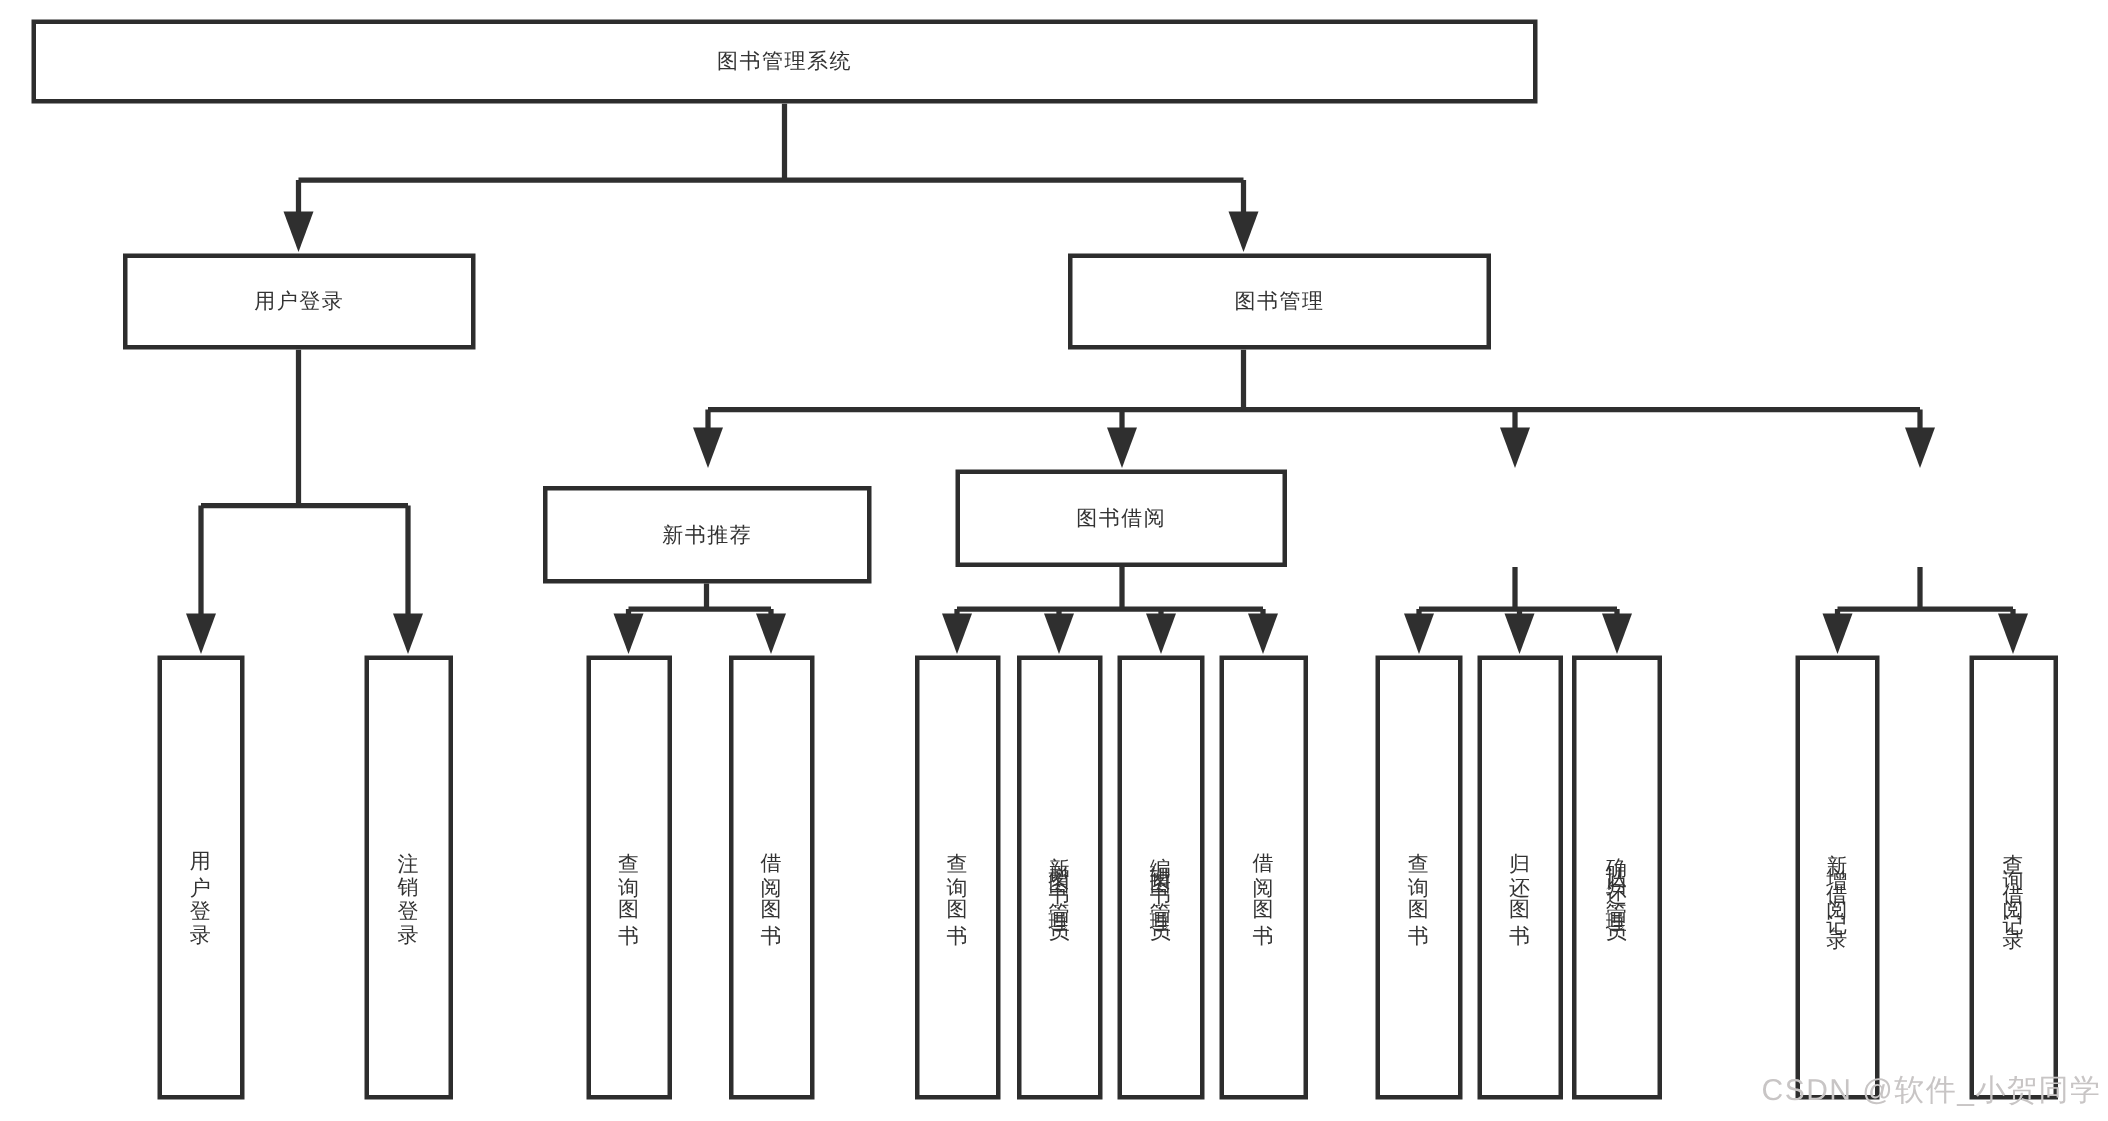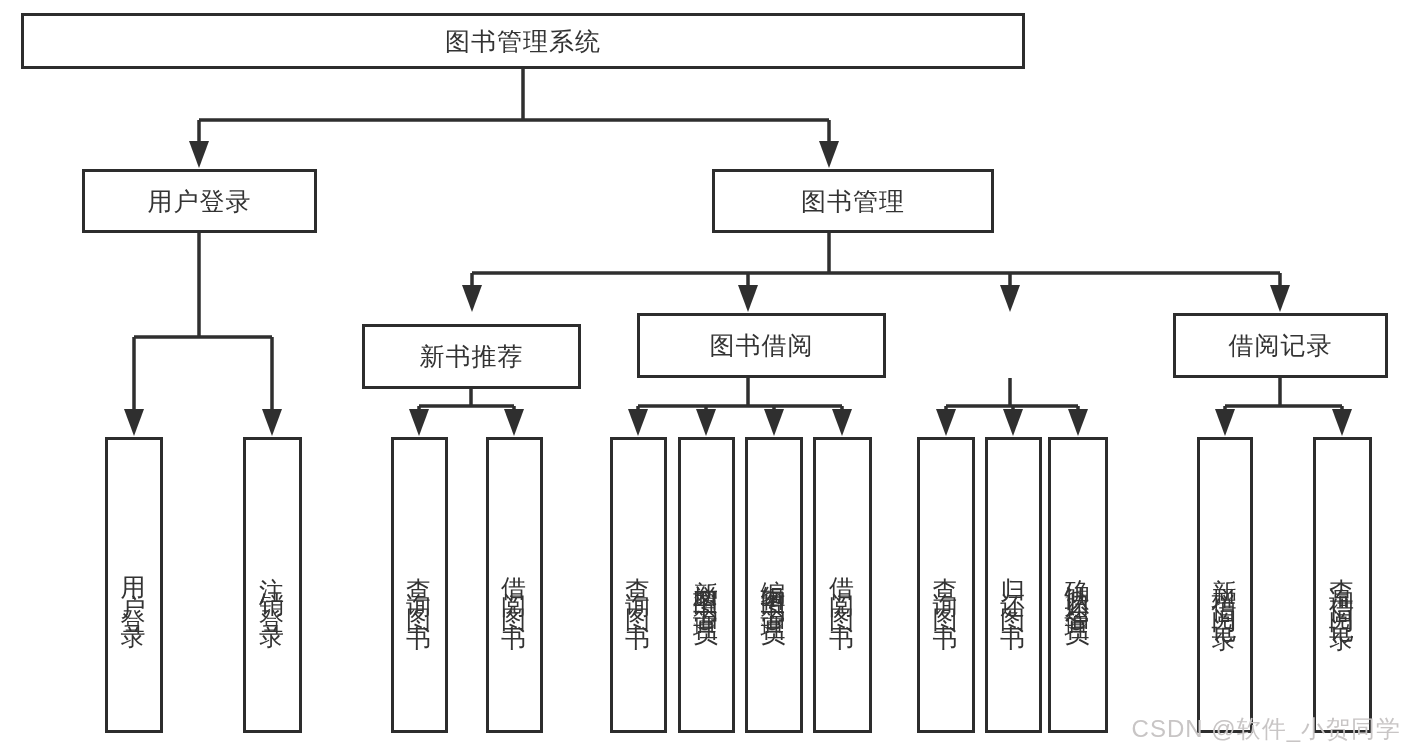--- a/index.html
+++ b/index.html
@@ -24,40 +24,40 @@
   }
   .box {
     position: absolute;
     box-sizing: border-box;
     border: 3px solid #2d2d2d;
     background: #ffffff;
     display: flex;
     align-items: center;
     justify-content: center;
     color: #333333;
-    font-size: 25px;
+    font-size: 14px;
     letter-spacing: 1px;
     z-index: 2;
   }
   .box.h span {
     white-space: nowrap;
   }
   .box.v span {
     writing-mode: vertical-rl;
     text-orientation: mixed;
     white-space: nowrap;
   }
   .box.v span.len4 { letter-spacing: 16px; padding-top: 8px; }
   .box.v span.len6 { letter-spacing: 10px; padding-top: 5px; }
   .box.v span.len9 { letter-spacing: 6px;  padding-top: 3px; }
   .watermark {
     position: absolute;
     right: 4px;
     top: 713px;
-    font-size: 24px;
+    font-size: 20px;
     color: #c8c5c5;
     letter-spacing: 1px;
     z-index: 3;
     white-space: nowrap;
   }
 </style>
 </head>
 <body>
 
 <div class="stage">
@@ -109,25 +109,22 @@
   <div class="box h" style="left:82px; top:169px; width:235px; height:64px">
     <span>用户登录</span>
   </div>
   <div class="box h" style="left:712px; top:169px; width:282px; height:64px">
     <span>图书管理</span>
   </div>
 
   <div class="box h" style="left:362px; top:324px; width:219px; height:65px">
     <span>新书推荐</span>
   </div>
-  <div class="box h" style="left:637px; top:313px; width:249px; height:65px">
+  <div class="box h" style="left:637px; top:313px; width:221px; height:65px">
     <span>图书借阅</span>
-  </div>
-  <div class="box h" style="left:1173px; top:313px; width:215px; height:65px">
-    <span>借阅记录</span>
   </div>
 
   <div class="box v" style="left:105px; top:437px; width:58px; height:296px">
     <span class="len4">用户登录</span>
   </div>
   <div class="box v" style="left:243px; top:437px; width:59px; height:296px">
     <span class="len4">注销登录</span>
   </div>
 
   <div class="box v" style="left:391px; top:437px; width:57px; height:296px">

